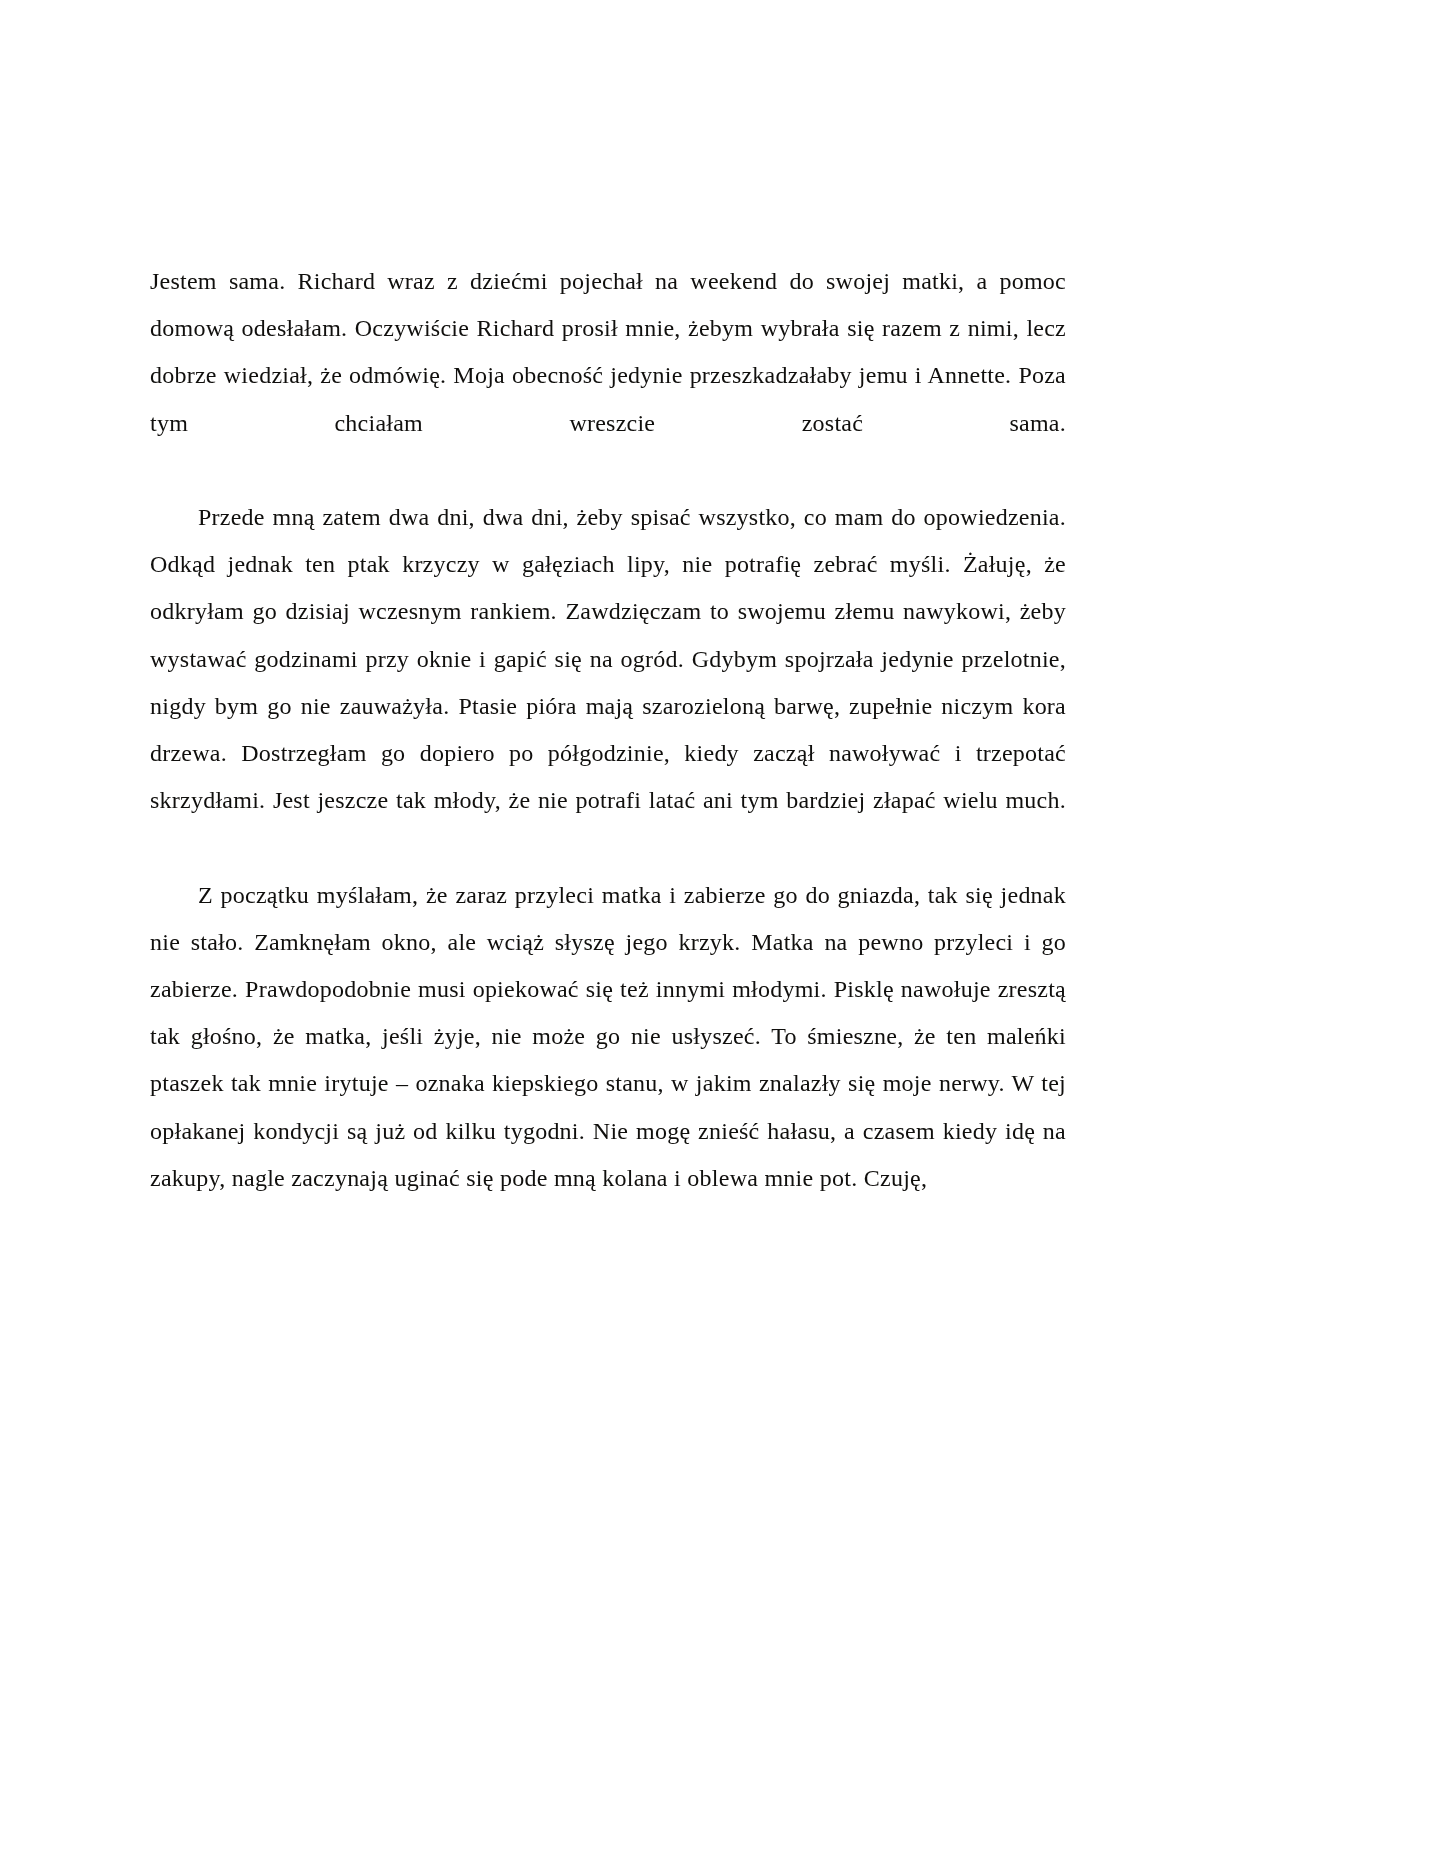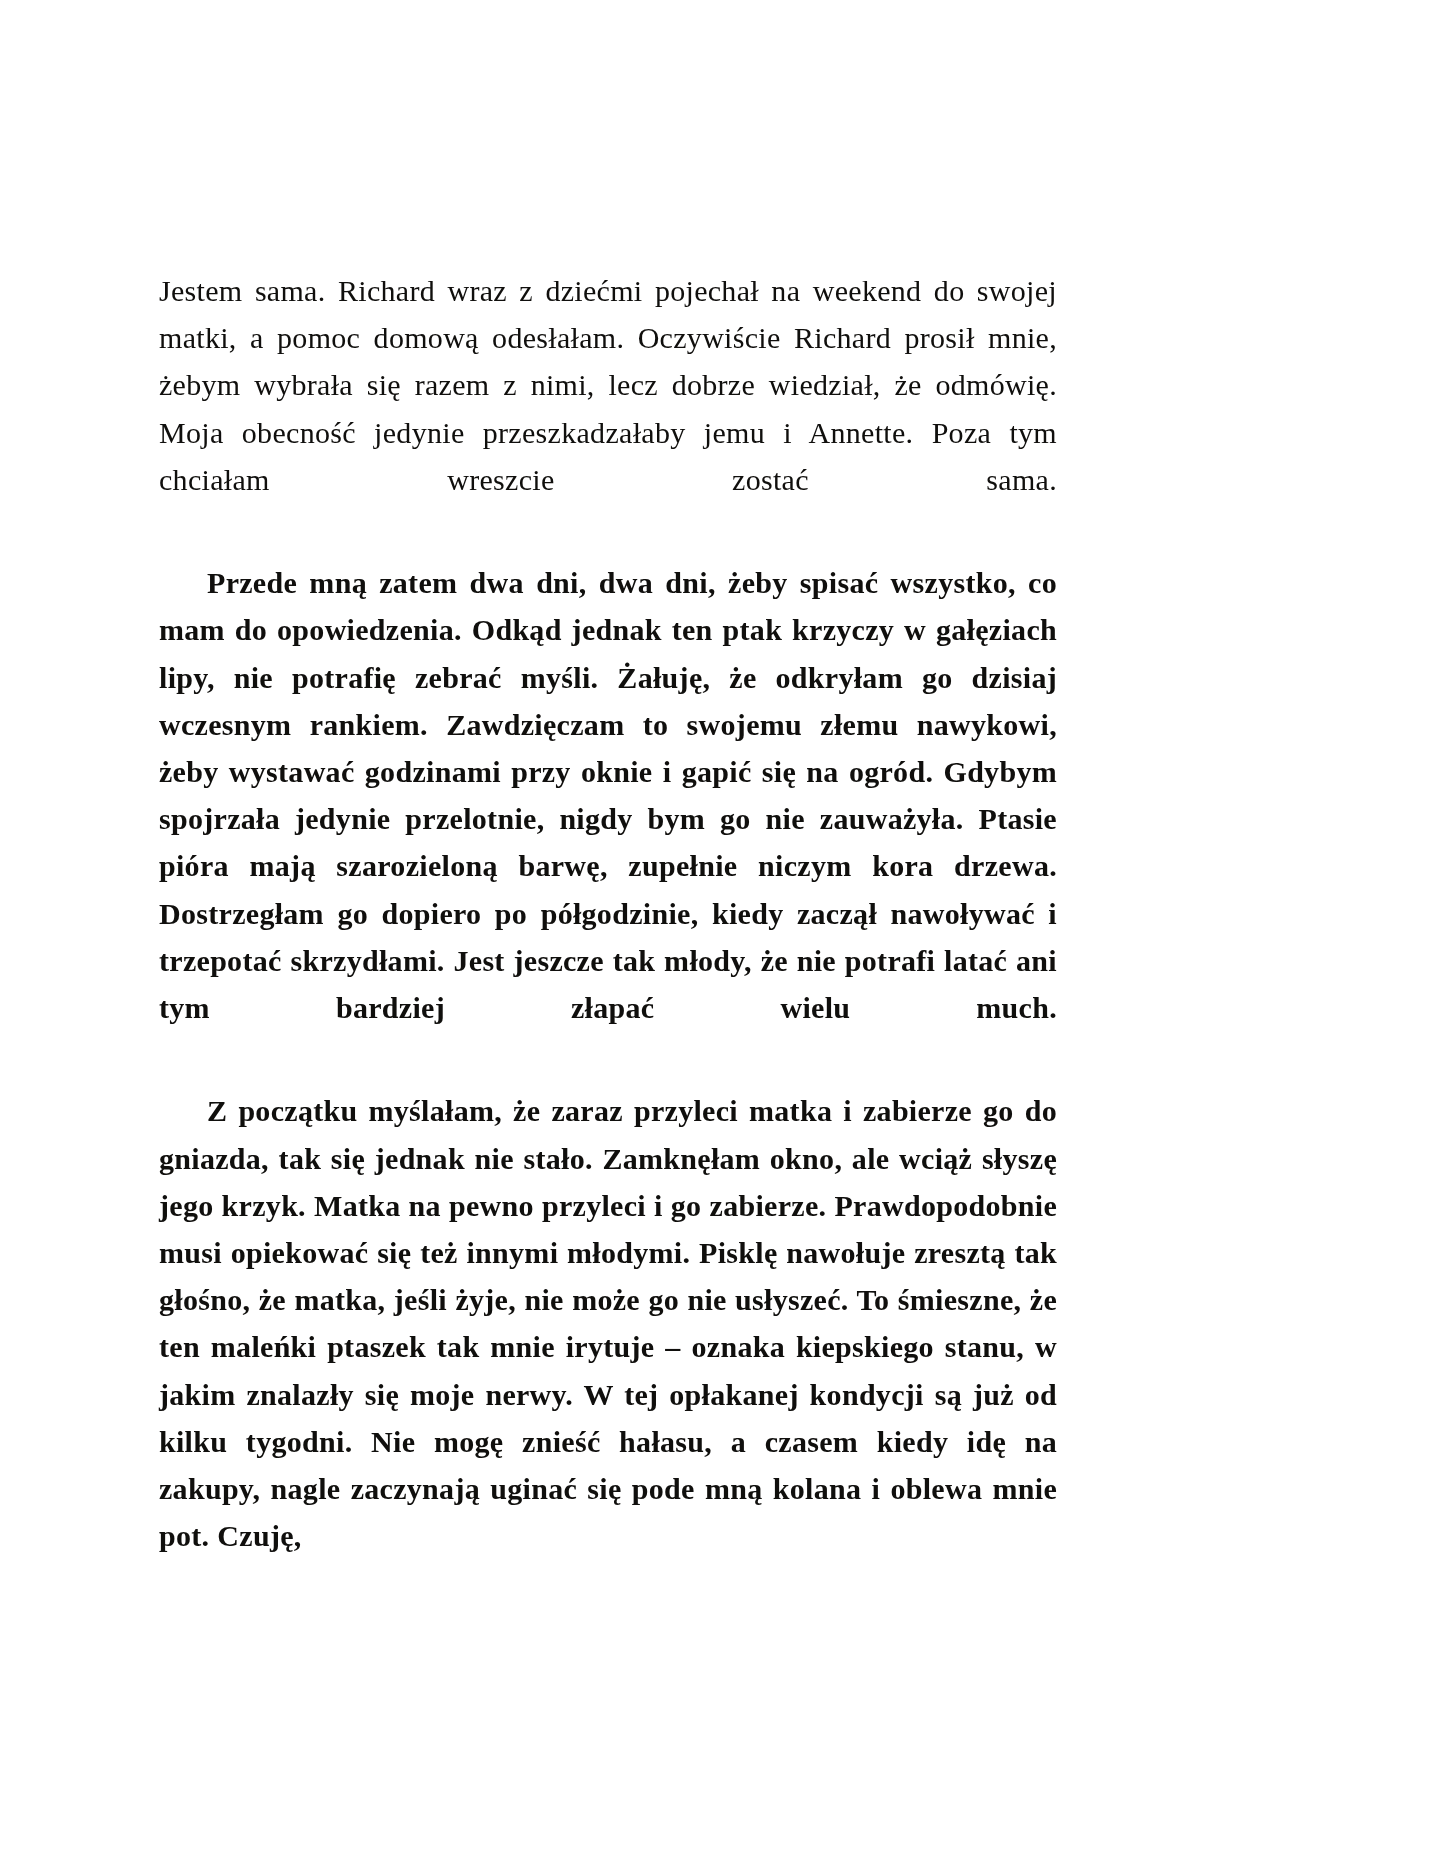--- a/index.html
+++ b/index.html
@@ -25,35 +25,34 @@
   }
 
   .text-column {
     position: absolute;
     left: 150px;
     top: 258px;
     width: 916px;
   }
 
   .para {
-    margin: 9px;
-    font-size: 30px;
+    margin: 0;
+    font-size: 24px;
     line-height: 47.2px;
     text-align: justify;
     text-justify: inter-word;
     letter-spacing: 0.01em;
     word-spacing: 0.005em;
     hyphens: none;
     -webkit-hyphens: none;
     text-indent: 0;
   }
 
   .para.indented {
     text-indent: 48px;
-    font-weight: bold;
   }
 
   
   .para::after {
     content: "";
     display: inline-block;
     width: 100%;
   }
   .para.no-stretch::after {
     display: none;

